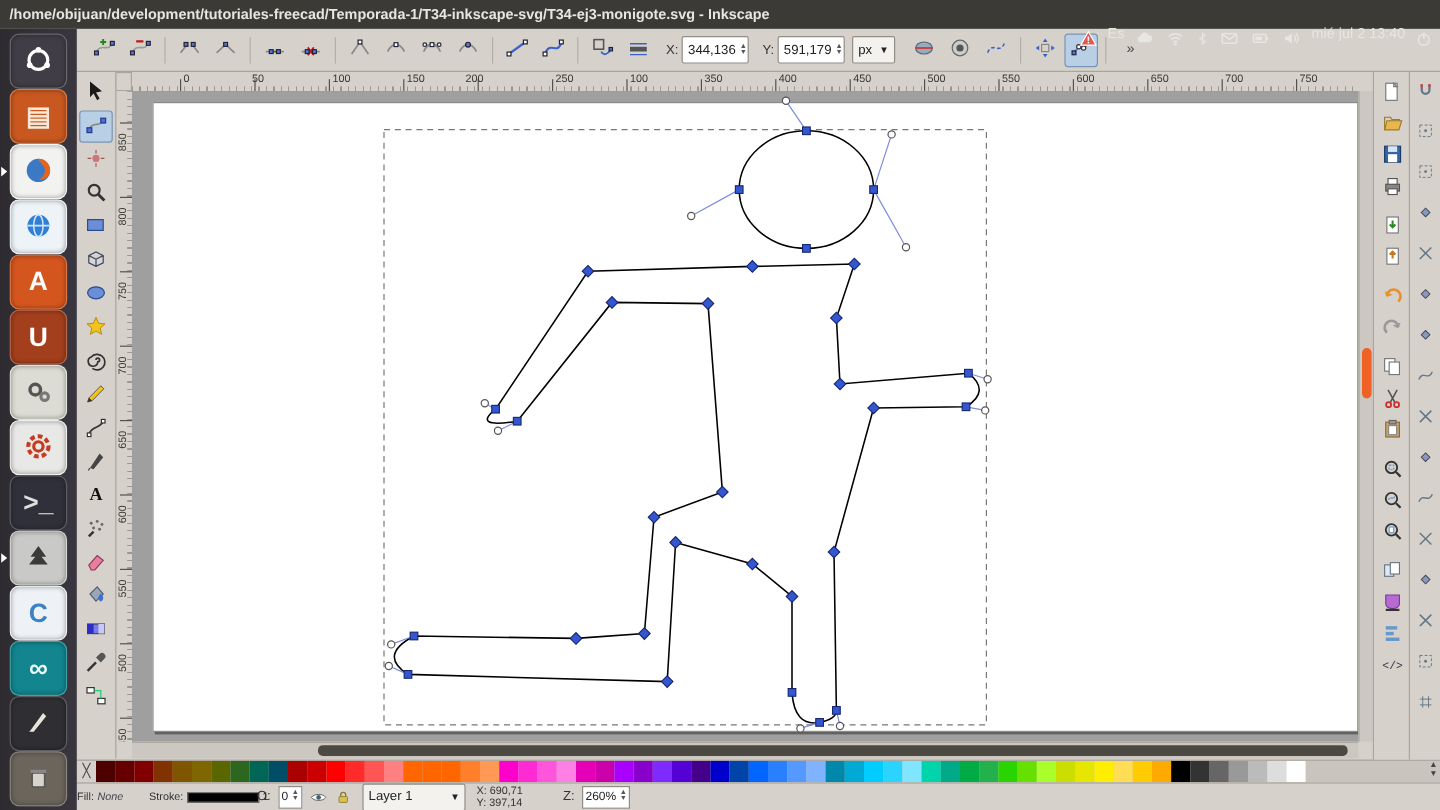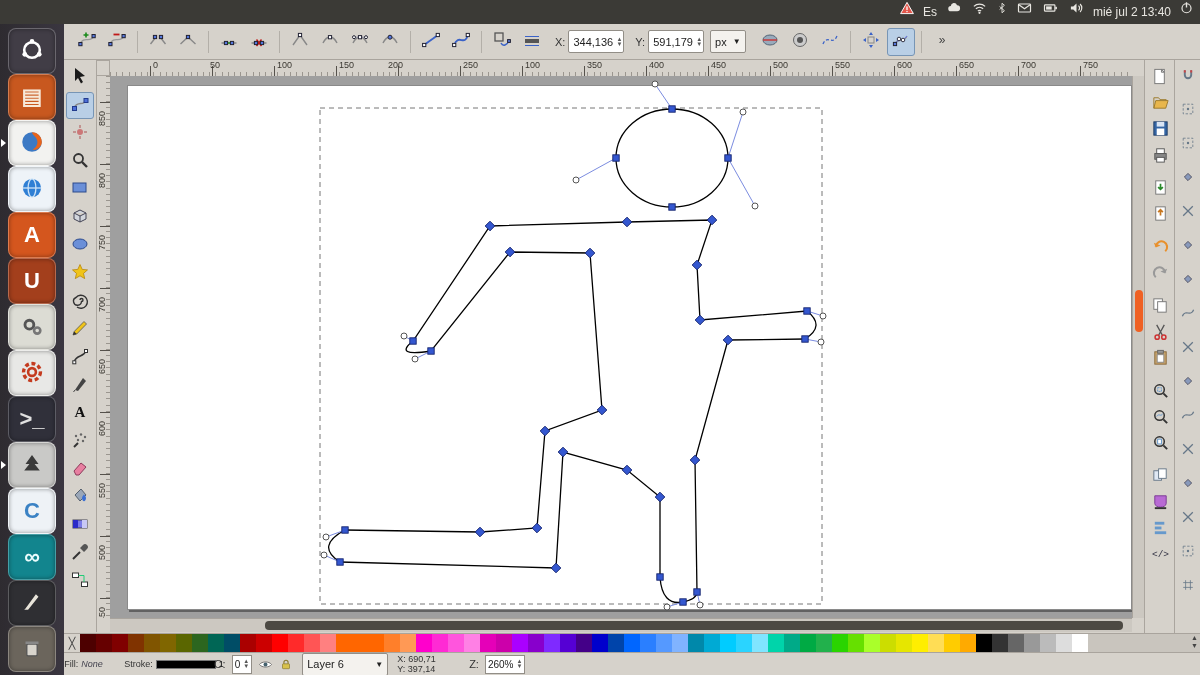--- a/index.html
+++ b/index.html
@@ -3,21 +3,21 @@
 <meta charset="utf-8">
 <style>
   html,body{margin:0;padding:0}
   body{width:1200px;height:675px;position:relative;overflow:hidden;
        font-family:"Liberation Sans",sans-serif;background:#d6d2cb;font-size:12px;color:#222}
   .abs{position:absolute}
   
   #titlebar{left:0;top:0;width:1200px;height:24px;background:#3b3a36;color:#e8e6e1;
             font-weight:bold;line-height:24px;z-index:40}
   #titlebar .wtitle{padding-left:8px;font-size:12px;white-space:nowrap}
-  #titlebar .right{position:absolute;right:6px;top:0;height:40px;display:flex;align-items:flex-start;gap:8px;font-weight:normal}
+  #titlebar .right{position:absolute;right:6px;top:0;height:40px;display:flex;align-items:flex-end;gap:8px;font-weight:normal}
   #titlebar svg{display:block}
   
   #launcher{left:0;top:24px;width:64px;height:651px;background:linear-gradient(90deg,#2e2b30,#3a3640);z-index:30}
   .ltile{position:absolute;left:8px;width:46px;height:44px;border-radius:8px;
          border:1px solid rgba(255,255,255,.22);box-shadow:inset 0 0 4px rgba(0,0,0,.4);
          display:flex;align-items:center;justify-content:center;font-weight:bold}
   .ltile .glyph{font-size:22px;line-height:1}
   .runmark{position:absolute;left:0;width:0;height:0;border-top:4px solid transparent;
            border-bottom:4px solid transparent;border-left:5px solid #fff}
   
@@ -80,20 +80,21 @@
   .strokeswatch{width:58px;height:7px;background:#000;border:1px solid #777}
   .minispin{display:flex;align-items:center;background:#fff;border:1px solid #928e87;height:17px;font-size:10px;padding:0 2px}
   #statusmsg{flex:1;color:#1d1d1d;white-space:nowrap;overflow:hidden}
   #coords{display:flex;flex-direction:column;font-size:9px;line-height:10px;color:#333;text-align:left;width:58px}
   .icon14 svg{display:block}
 </style>
 </head>
 <body>
 
 <div class="abs" id="titlebar">
+  <span class="wtitle">/home/obijuan/development/tutoriales-freecad/Temporada-1/T34-inkscape-svg/T34-ej3-monigote.svg - Inkscape</span>
   <div class="right">
     <span class="icon14">
         <svg width="16" height="16" viewBox="0 0 20 20">
           <path d="M10,3 L18,17 H2 Z" fill="#e2574c" stroke="#fff" stroke-width="1.2"></path>
           <rect x="9.2" y="8" width="1.6" height="4.5" fill="#fff"></rect>
           <rect x="9.2" y="13.6" width="1.6" height="1.6" fill="#fff"></rect>
         </svg>
       </span>
     <span>Es</span>
     <span class="icon14">
@@ -852,21 +853,21 @@
         <circle cx="10" cy="10" r="2.6" fill="#45626e"></circle>
       </svg>
     </span>
   <span class="icon14">
       <svg width="14" height="15" viewBox="0 0 20 20">
         <rect x="5" y="9" width="10" height="7" rx="1" fill="#d8c24c" stroke="#8a7a2c"></rect>
         <path d="M7,9 V7 a3,3 0 0 1 6,0 V9" fill="none" stroke="#8a7a2c" stroke-width="1.6"></path>
       </svg>
     </span>
   <span class="combo" style="width:76px;justify-content:space-between">
-    <span>Layer 6</span>
+    <span>Layer 1</span>
       <span style="font-size:8px">▼</span>
   </span>
   <div id="coords">
     <span><span>X:</span> <span>690,71</span></span>
     <span><span>Y:</span> <span>397,14</span></span>
   </div>
   <span class="lbl">Z:</span>
   <span class="minispin">
     <span>260%</span>
       <span class="arrows">▲<br>▼</span>

